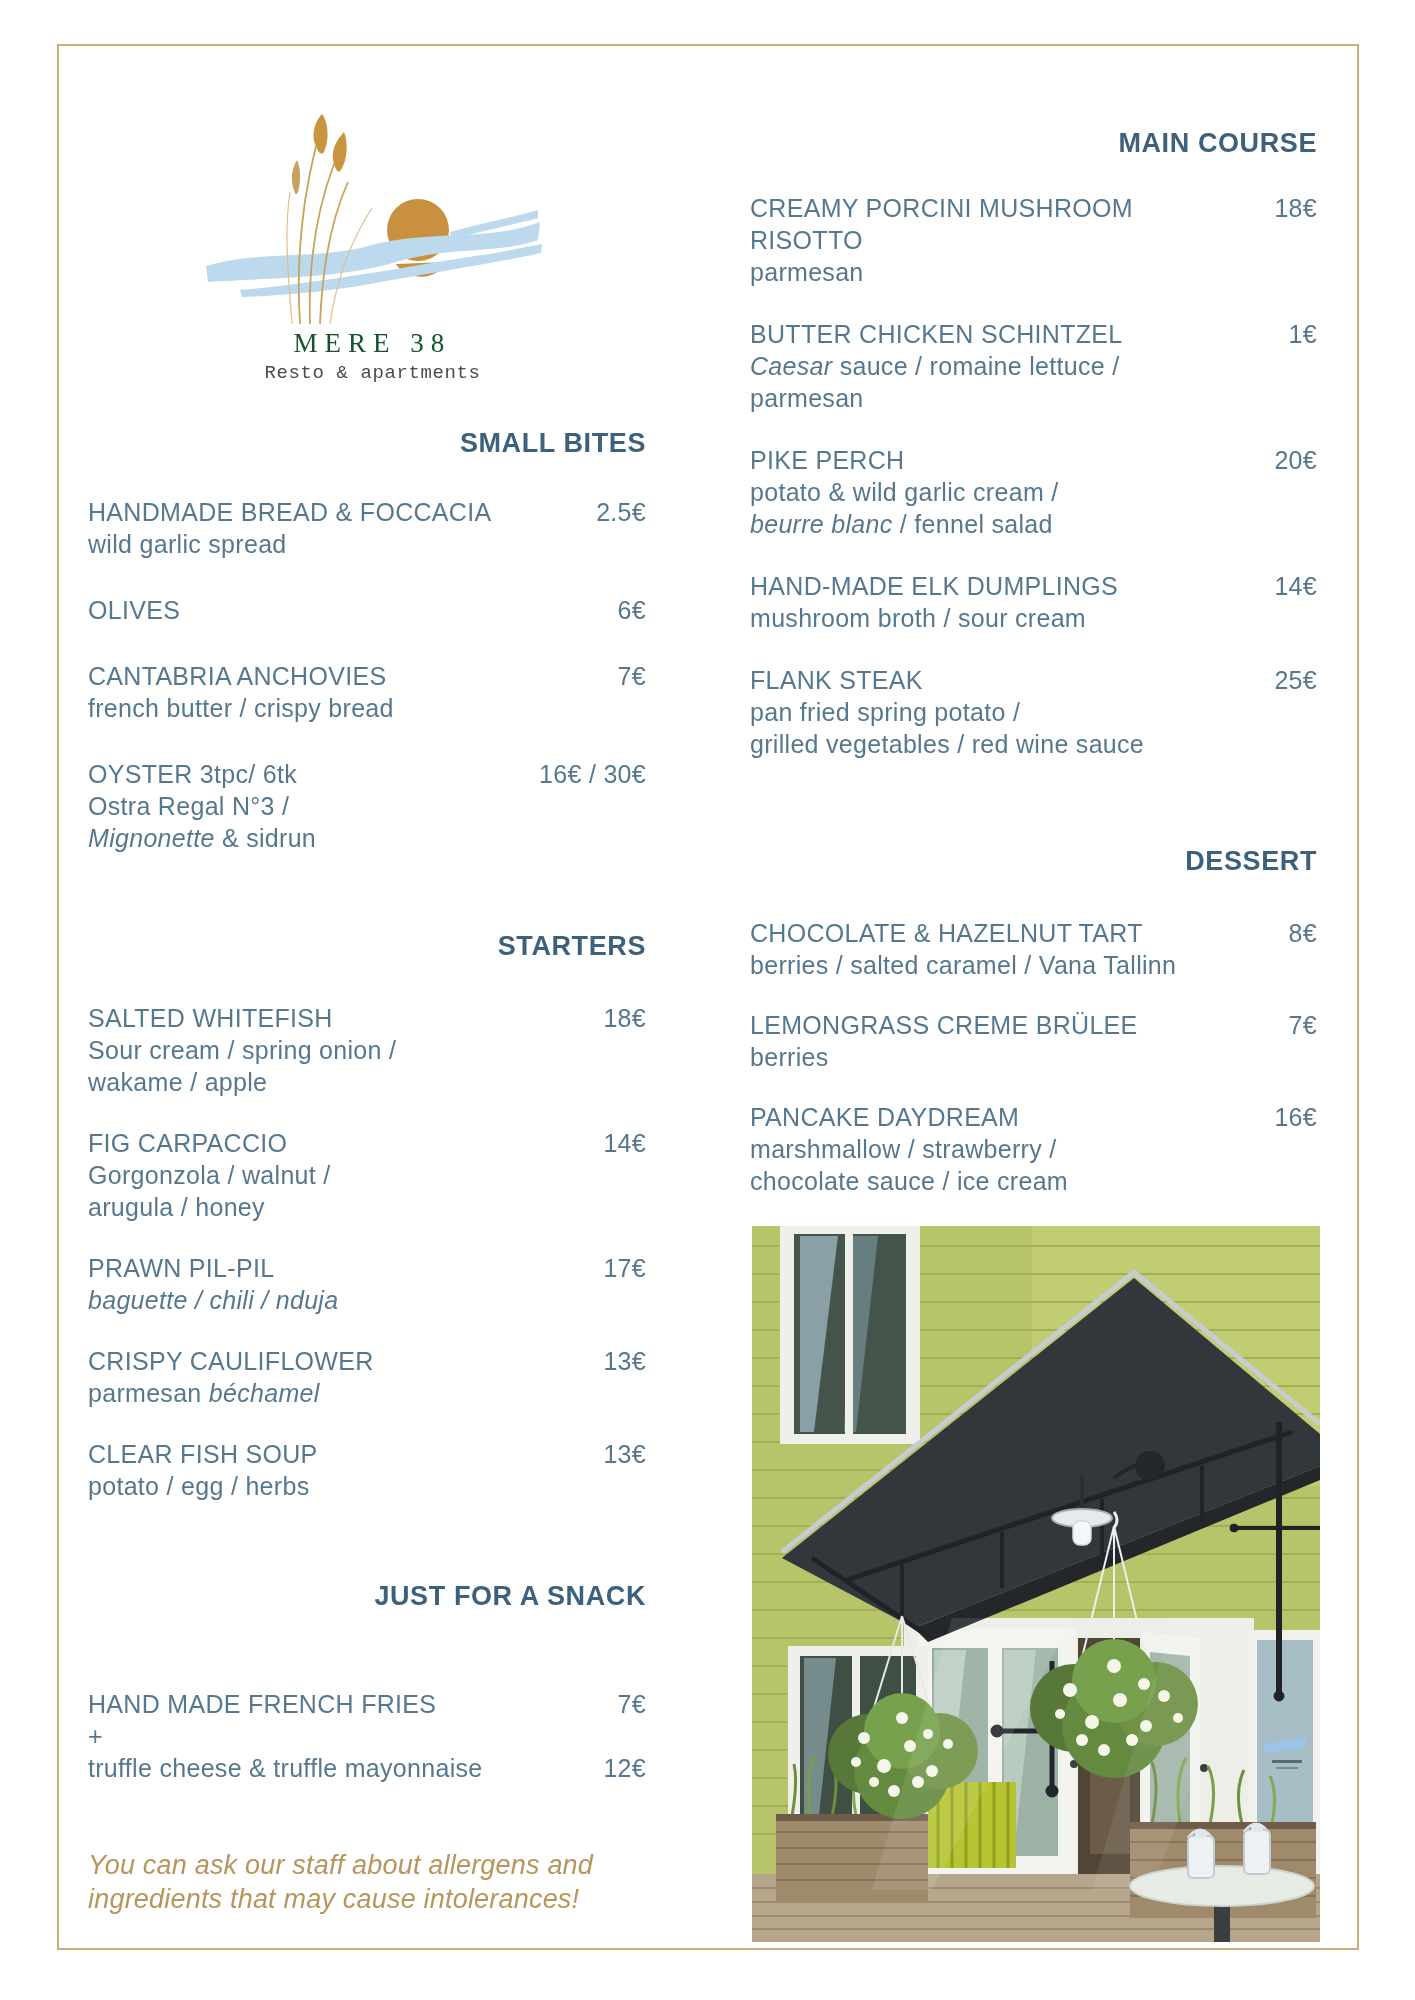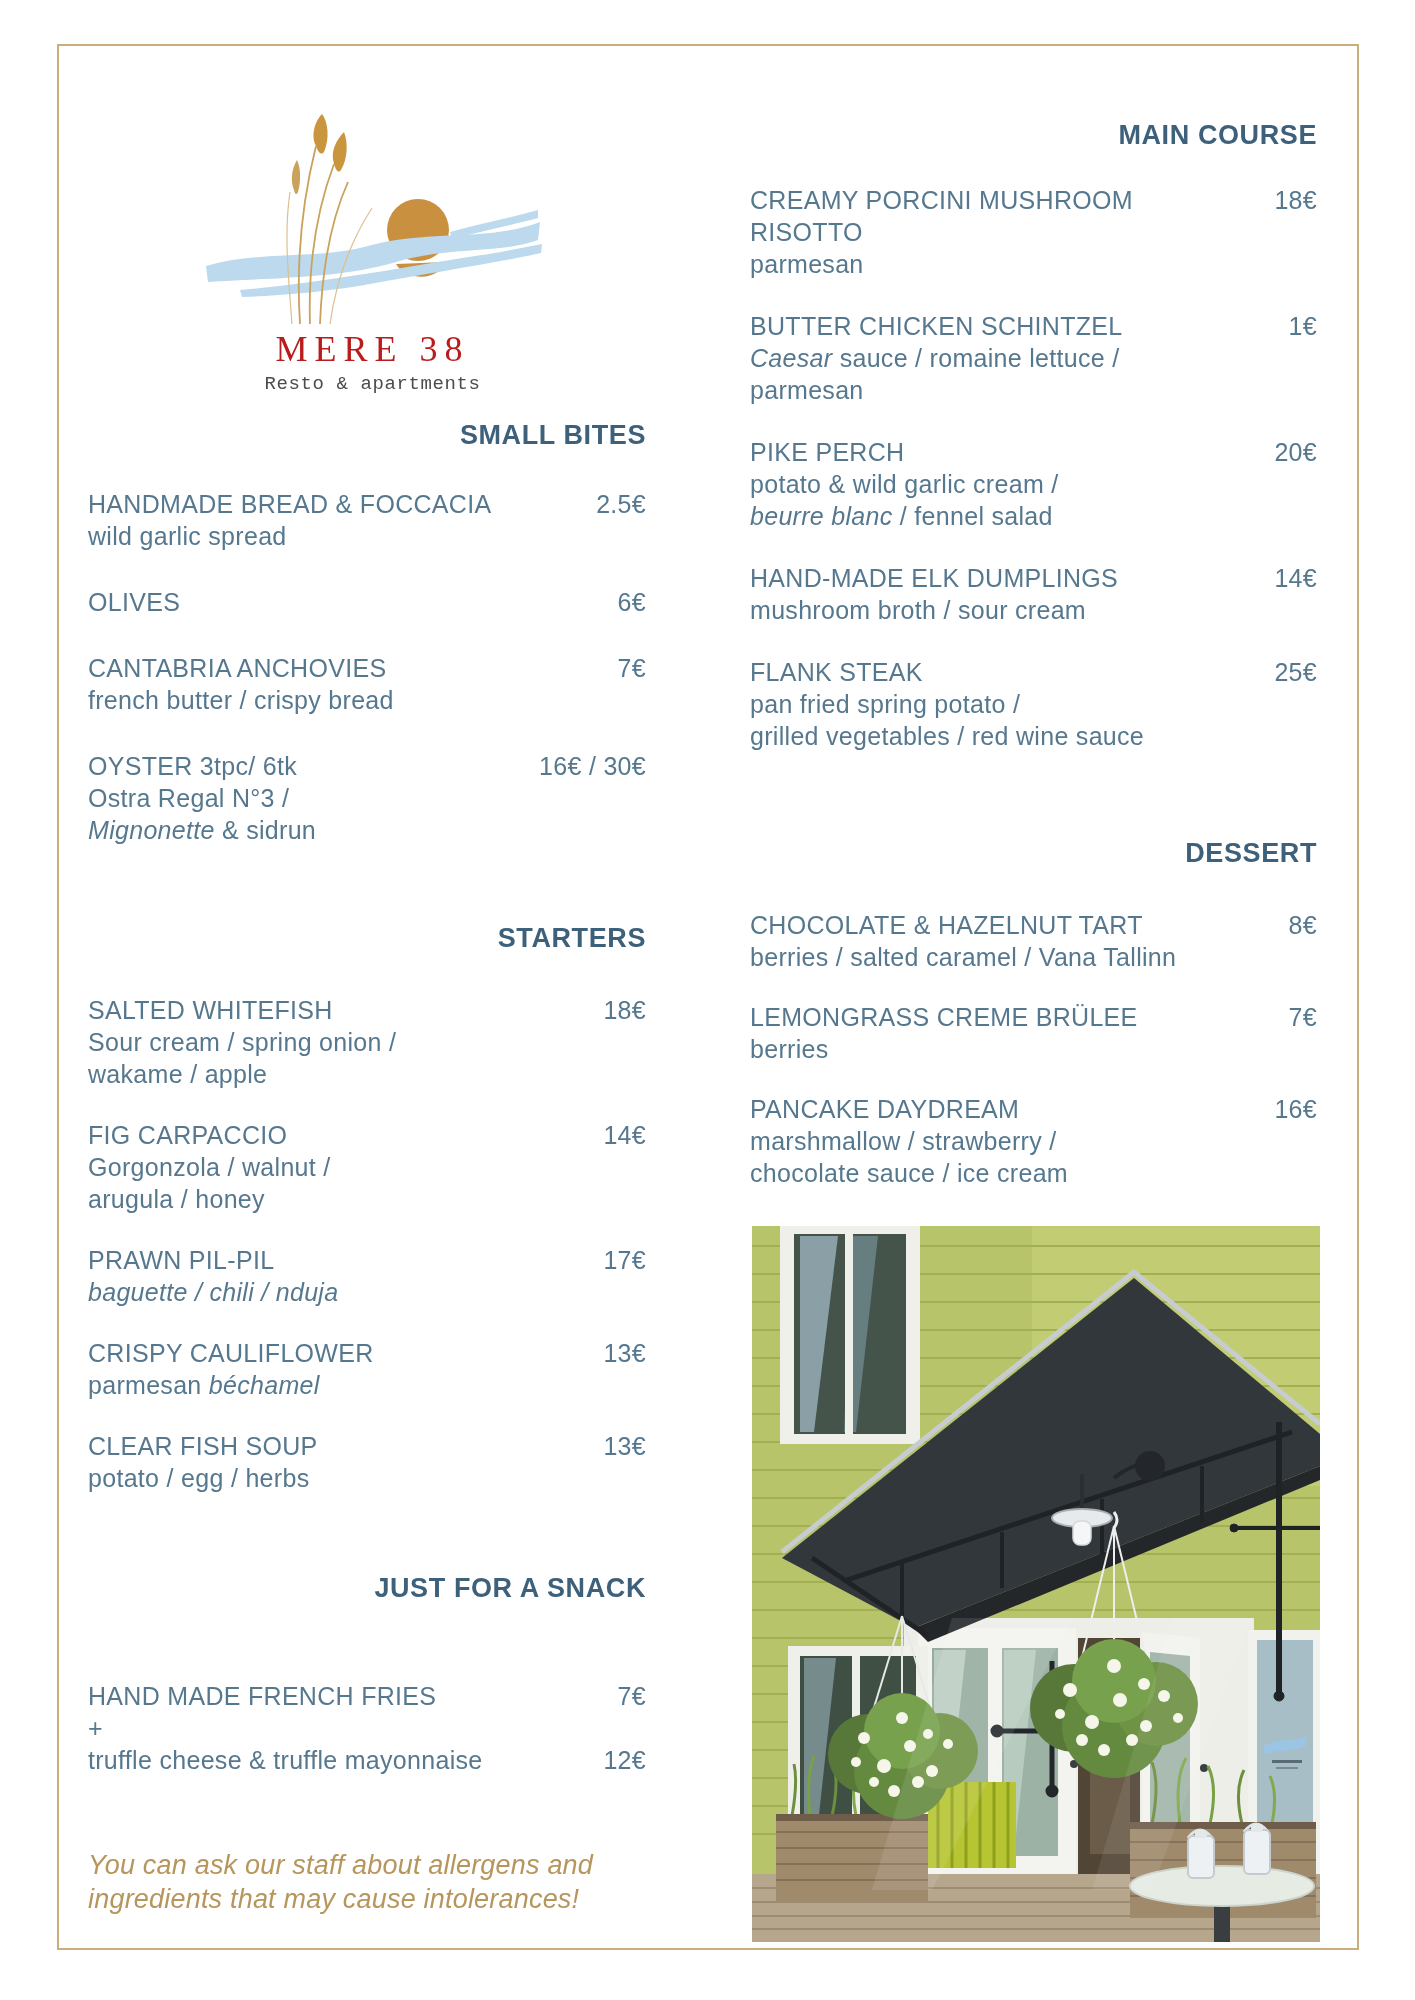--- a/index.html
+++ b/index.html
@@ -3,25 +3,25 @@
 <meta charset="utf-8">
 <style>
   html,body{margin:0;padding:0;background:#fff;}
   .page{position:relative;width:1415px;height:2000px;background:#ffffff;overflow:hidden;
         font-family:"Liberation Sans",sans-serif;}
   .frame{position:absolute;left:57px;top:44px;width:1298px;height:1902px;
          border:2px solid #c9ad7c;pointer-events:none;}
   
   .logo{position:absolute;left:200px;top:112px;width:345px;text-align:center;}
   .logo-art{display:block;margin:0 auto;}
-  .logo-name{font-family:"Liberation Serif",serif;font-size:36px;letter-spacing:7px;
-             color:#b91c1c;margin-top:4px;white-space:nowrap;}
+  .logo-name{font-family:"Liberation Serif",serif;font-size:27px;letter-spacing:7px;
+             color:#14532d;margin-top:4px;white-space:nowrap;}
   .logo-tagline{font-size:19px;letter-spacing:0.6px;color:#4c4c4c;margin-top:3px;font-family:Liberation Mono, monospace;}
   
-  .menu-section{position:absolute;}
+  .menu-section{position:absolute;margin-top:8px;}
   .sec-heading{margin:0;font-size:27px;line-height:31px;font-weight:700;letter-spacing:0.6px;
                color:#3d607b;text-align:right;}
   #sec-small-bites{left:88px;top:420px;width:558px;}
   #sec-starters{left:88px;top:923px;width:558px;}
   #sec-snack{left:88px;top:1573px;width:558px;}
   #sec-main-course{left:750px;top:120px;width:567px;}
   #sec-dessert{left:750px;top:838px;width:567px;}
   #sec-small-bites .sec-heading{margin-bottom:37px;}
   #sec-starters .sec-heading{margin-bottom:40px;}
   #sec-snack .sec-heading{margin-bottom:76px;}

